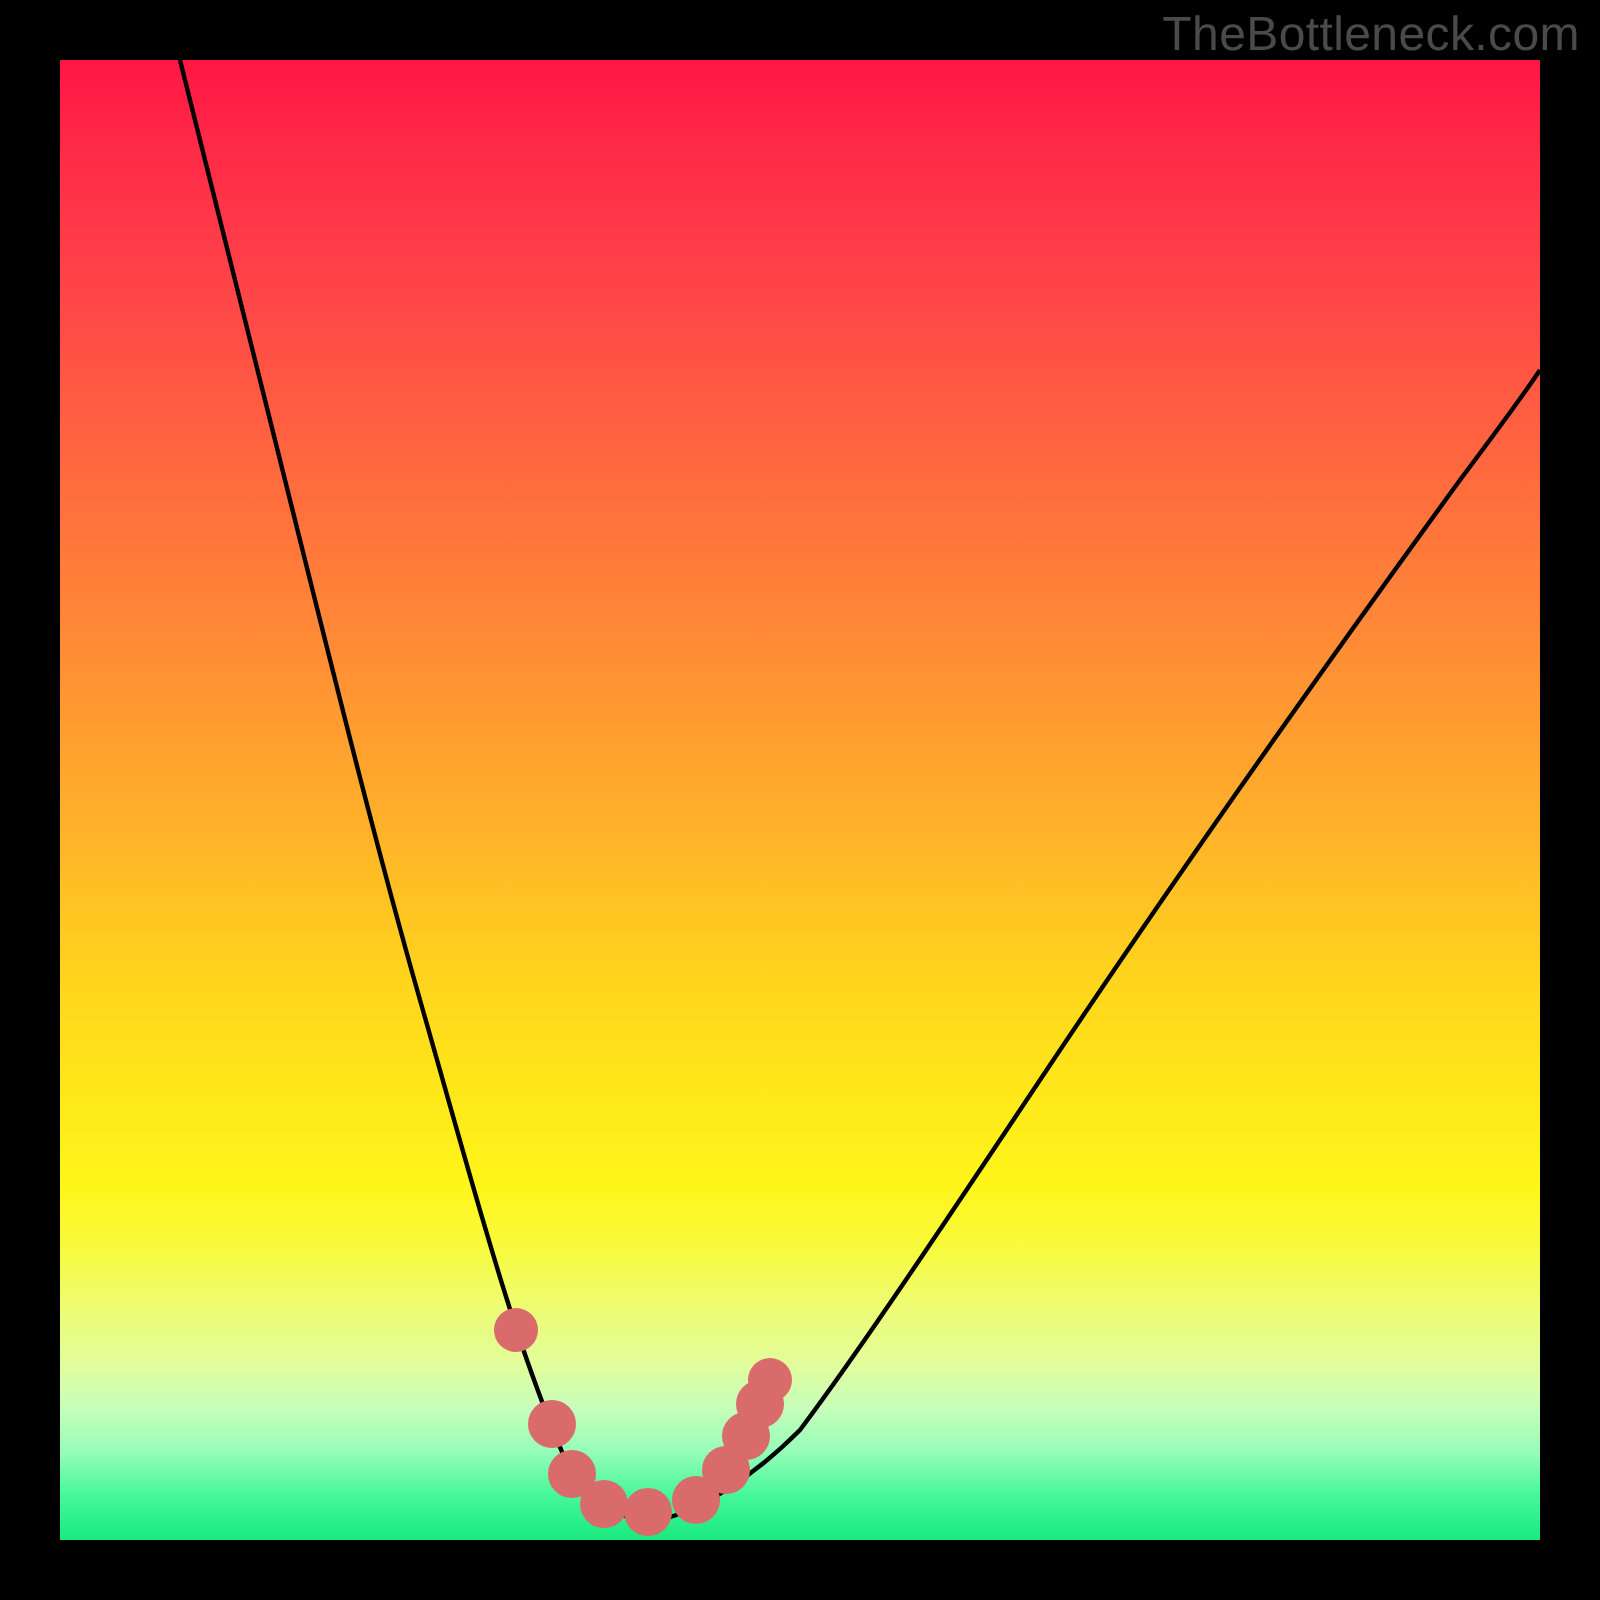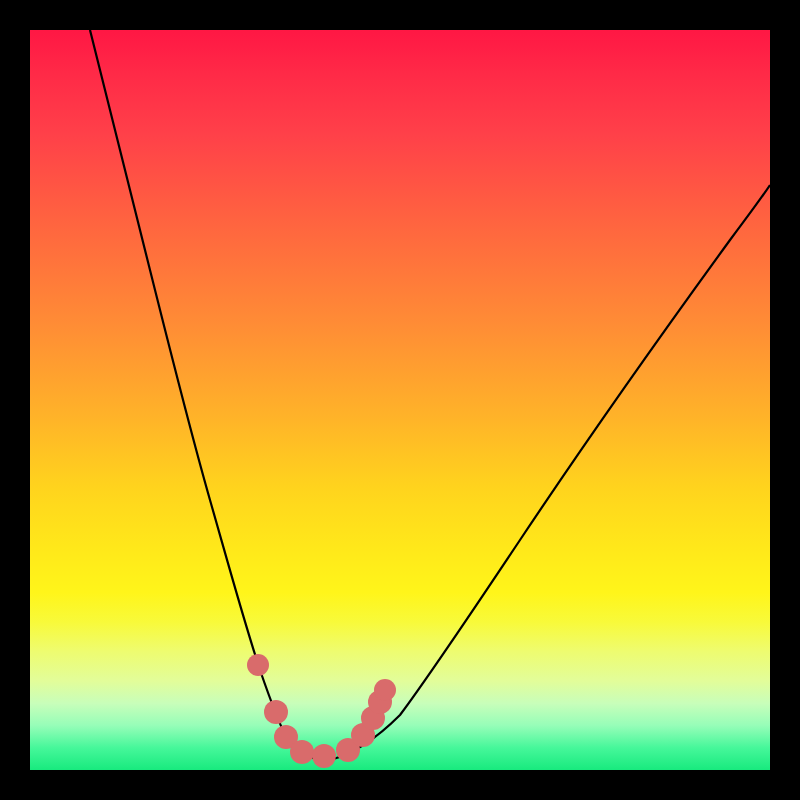--- a/index.html
+++ b/index.html
@@ -91,13 +91,14 @@
         <circle cx="294" cy="726" r="12"></circle>
         <circle cx="318" cy="720" r="12"></circle>
         <circle cx="333" cy="705" r="12"></circle>
         <circle cx="343" cy="688" r="12"></circle>
         <circle cx="350" cy="672" r="12"></circle>
         <circle cx="355" cy="660" r="11"></circle>
       </g>
     </svg>
   </div>
 
+  <div class="watermark">TheBottleneck.com</div>
 </div>
 
 </body></html>

